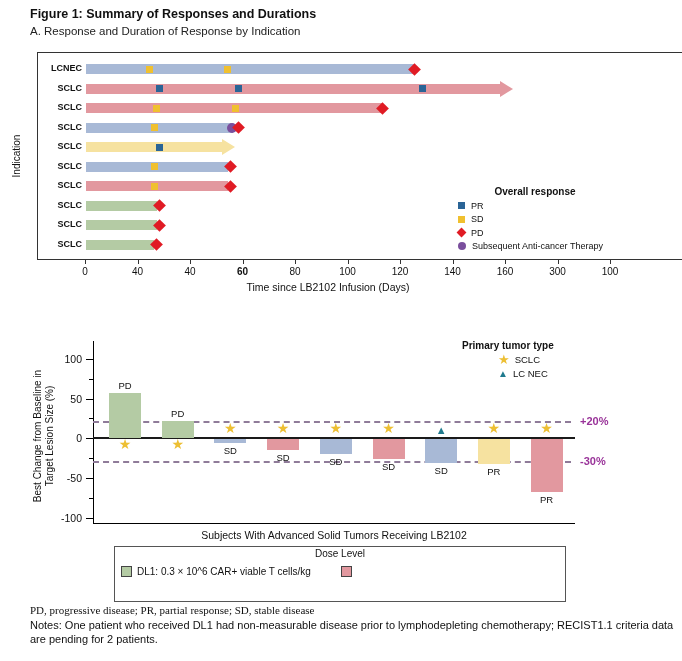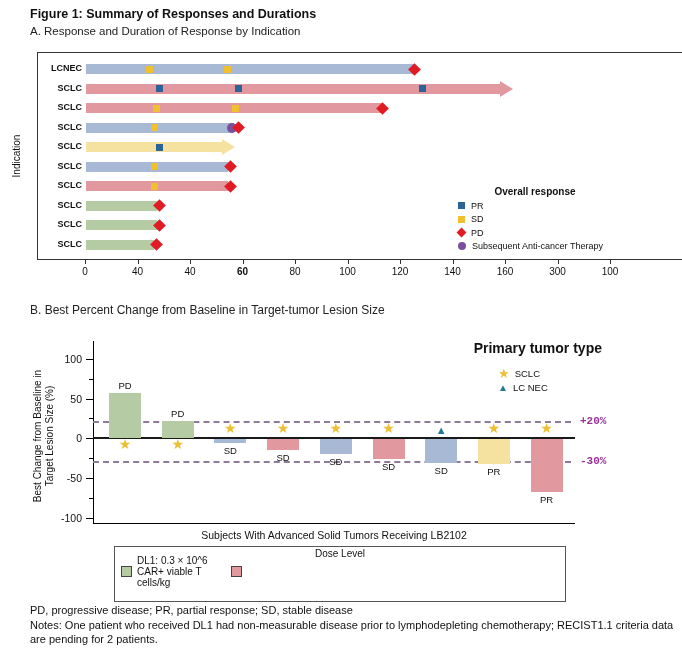--- a/index.html
+++ b/index.html
@@ -26,37 +26,37 @@
   .legend-row .lab{font-size:9px;margin-left:6px;}
   .lg-square{width:7px;height:7px;flex:0 0 7px;}
   .lg-diamond{width:7px;height:7px;flex:0 0 7px;transform:rotate(45deg);}
   .lg-circle{width:8px;height:8px;flex:0 0 8px;border-radius:50%;}
   .axisB-y{left:93px;top:341px;width:1px;height:183px;background:#000;}
   .axisB-x{left:93px;top:523px;width:482px;height:1px;background:#000;}
   .tickB{position:absolute;height:1px;background:#000;}
   .tlabB{position:absolute;width:30px;text-align:right;font-size:10.5px;color:#111;}
   .zeroline{position:absolute;left:93px;width:482px;height:2px;background:#1a1a1a;}
   .dashline{position:absolute;left:93px;width:478px;height:0;border-top:2px dashed #8f7b99;}
-  .dashlab{position:absolute;left:580px;font-size:11px;font-weight:bold;font-family:Liberation Mono, monospace;}
+  .dashlab{position:absolute;left:580px;font-size:11px;font-weight:bold;}
   .pb-bar{position:absolute;}
   .resp-lab{position:absolute;width:34px;text-align:center;font-size:9.5px;color:#111;}
   .tumor-mk{position:absolute;width:18px;text-align:center;line-height:14px;}
   .xlabel-b{left:93px;top:529px;width:482px;text-align:center;font-size:10.5px;color:#111;}
   .ylabel-b{left:44px;top:436px;transform:translate(-50%,-50%) rotate(-90deg);width:200px;text-align:center;font-size:10px;line-height:1.2;white-space:pre-line;color:#111;}
   .legendB{left:462px;top:340px;width:140px;}
-  .legendB-title{font-size:14px;font-weight:bold;text-align:right;margin-bottom:10px;}
+  .legendB-title{font-size:10px;font-weight:bold;text-align:left;margin-bottom:1px;}
   .legendB .legend-row{padding-left:36px;height:14px;}
   .legendB .lab{font-size:9.5px;margin-left:5px;}
   .dose-frame{left:114px;top:546px;width:452px;height:56px;border:1px solid #555;box-sizing:border-box;}
   .dose-title{position:absolute;left:0;top:1px;width:100%;text-align:center;font-size:10px;color:#111;}
-  .dose-grid{position:absolute;left:6px;top:15px;width:440px;display:grid;grid-template-columns:1fr 1fr 1fr 1fr;grid-auto-rows:18px;align-items:center;}
+  .dose-grid{position:absolute;left:6px;top:15px;width:440px;display:grid;grid-template-columns:1fr 1fr;grid-auto-rows:18px;align-items:center;}
   .dose-item{display:flex;align-items:center;}
   .dose-swatch{width:9px;height:9px;border:1px solid #444;flex:0 0 9px;}
   .dose-item .lab{font-size:10px;margin-left:5px;}
-  .foot1{left:30px;top:604px;font-size:11px;color:#111;}
+  .foot1{left:30px;top:604px;font-size:11px;color:#111;font-family:Liberation Serif, serif;}
   .foot2{left:30px;top:618px;width:654px;font-size:11px;line-height:1.28;color:#111;}
 </style>
 </head>
 <body>
 
 <div class="page">
   <div class="abs fig-title">Figure 1: Summary of Responses and Durations</div>
   <div class="abs pa-title">A. Response and Duration of Response by Indication</div>
 
   <div class="abs panelA-frame" id="panelA">
@@ -97,20 +97,21 @@
       <div class="swim-bar" style="left: 48px; top: 147.85px; width: 70.875px; background: rgb(180, 203, 164);"></div>
       <div class="mk-diamond" style="left: 117px; top: 148.35px; background: rgb(224, 27, 36);"></div>
       <div class="ind-label" style="left: 0px; top: 166.4px;">SCLC</div>
       <div class="swim-bar" style="left: 48px; top: 167.4px; width: 70.875px; background: rgb(180, 203, 164);"></div>
       <div class="mk-diamond" style="left: 117px; top: 167.9px; background: rgb(224, 27, 36);"></div>
       <div class="ind-label" style="left: 0px; top: 185.95px;">SCLC</div>
       <div class="swim-bar" style="left: 48px; top: 186.95px; width: 68.25px; background: rgb(180, 203, 164);"></div>
       <div class="mk-diamond" style="left: 114.375px; top: 187.45px; background: rgb(224, 27, 36);"></div>
     </div>
   <div id="axisA"></div>
+  <div class="abs xlabel-a">Time since LB2102 Infusion (Days)</div>
   <div class="abs ylabel-a">Indication</div>
 
   <div class="abs legendA">
     <div class="legendA-title">Overall response</div>
     <div id="legendA-items">
         <div class="legend-row">
           <div class="lg-square" style="background: rgb(42, 100, 150);"></div>
           <div class="lab">PR</div>
         </div>
         <div class="legend-row">
@@ -121,21 +122,20 @@
           <div class="lg-diamond" style="background: rgb(224, 27, 36);"></div>
           <div class="lab">PD</div>
         </div>
         <div class="legend-row">
           <div class="lg-circle" style="background: rgb(122, 79, 157);"></div>
           <div class="lab">Subsequent Anti-cancer Therapy</div>
         </div>
       </div>
   </div>
 
-  <div class="abs pb-title">B. Best Percent Change from Baseline in Target-tumor Lesion Size</div>
   <div class="abs axisB-y"></div>
   <div class="abs axisB-x"></div>
   <div id="panelB"></div>
   <div class="abs xlabel-b">Subjects With Advanced Solid Tumors Receiving LB2102</div>
   <div class="abs ylabel-b">Best Change from Baseline in
 Target Lesion Size (%)</div>
 
   <div class="abs legendB">
     <div class="legendB-title">Primary tumor type</div>
     <div id="legendB-items">

